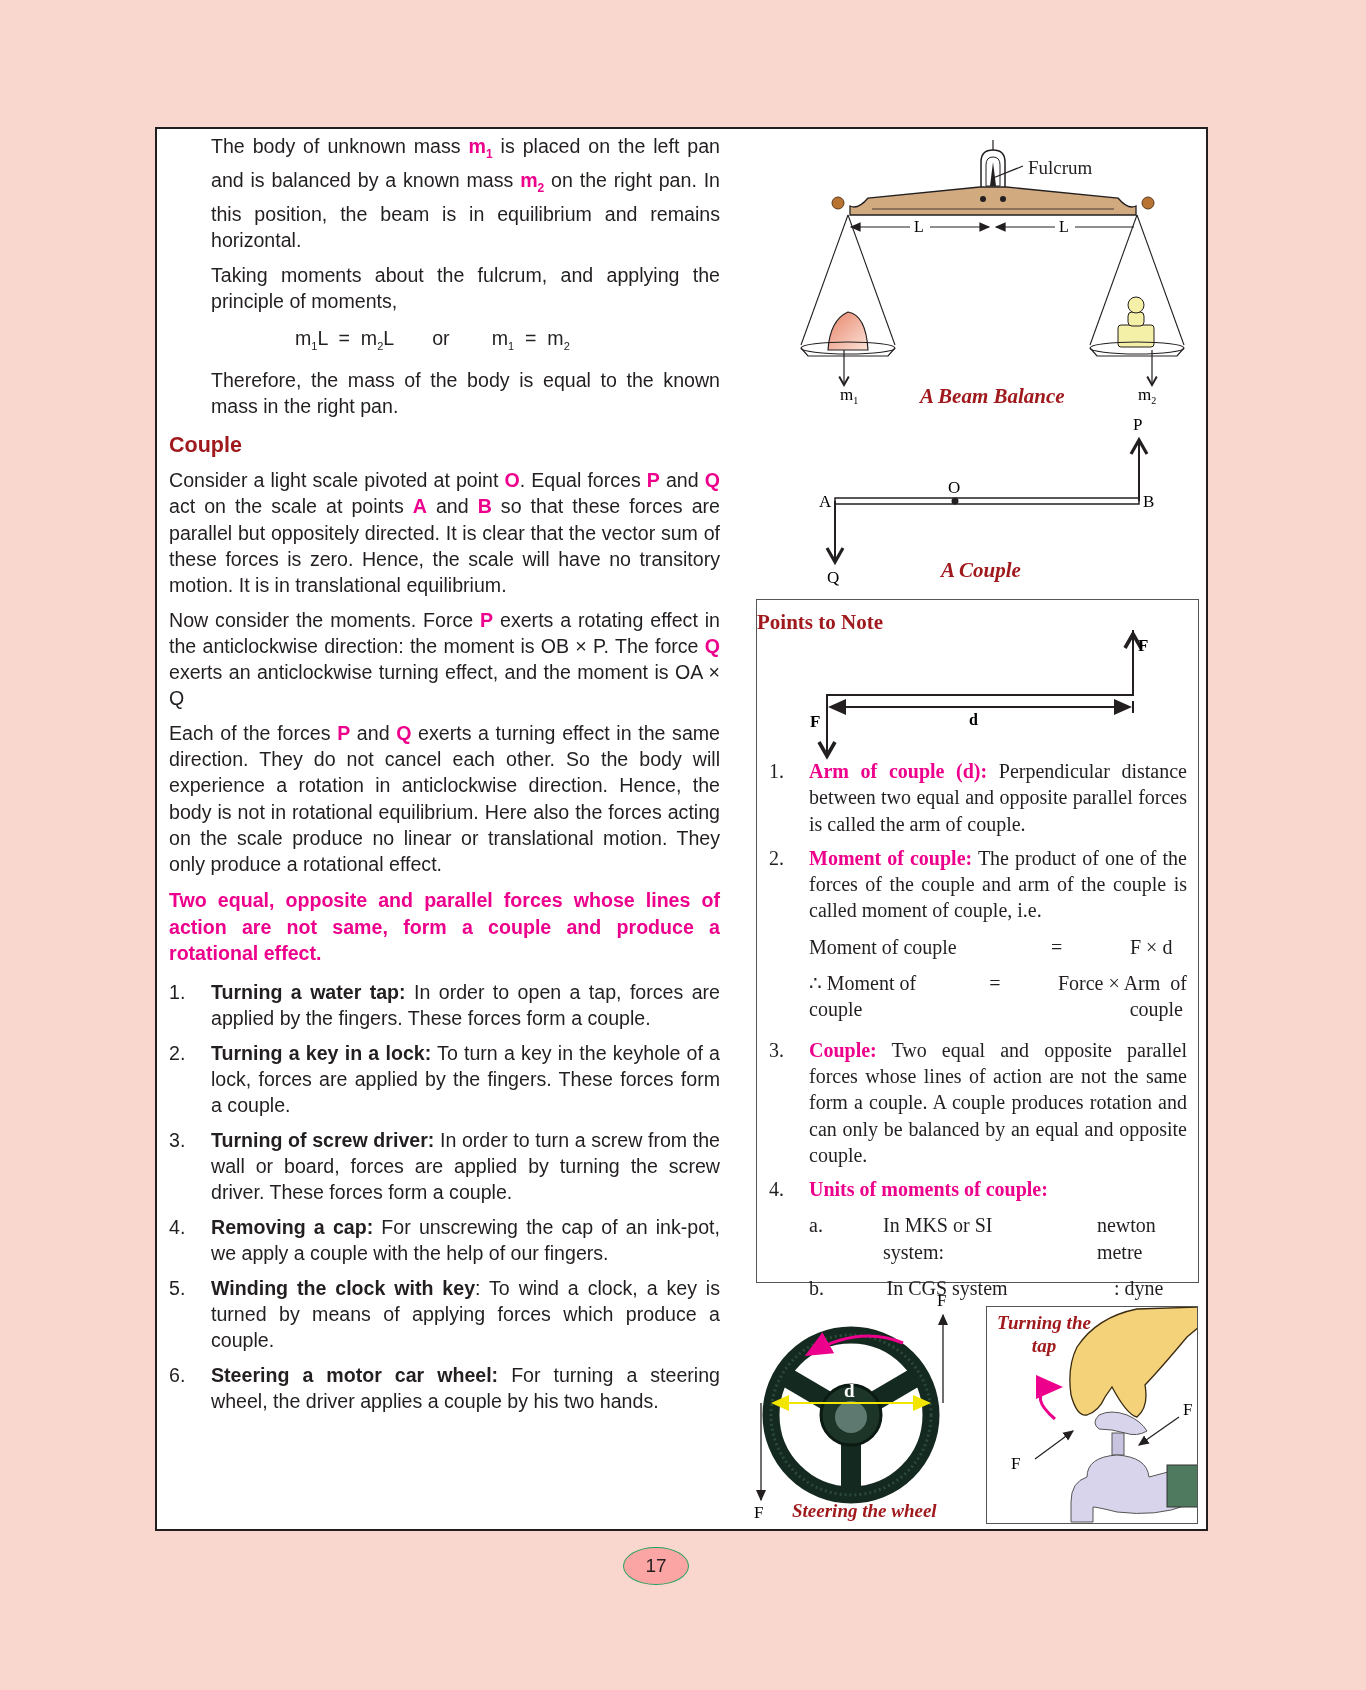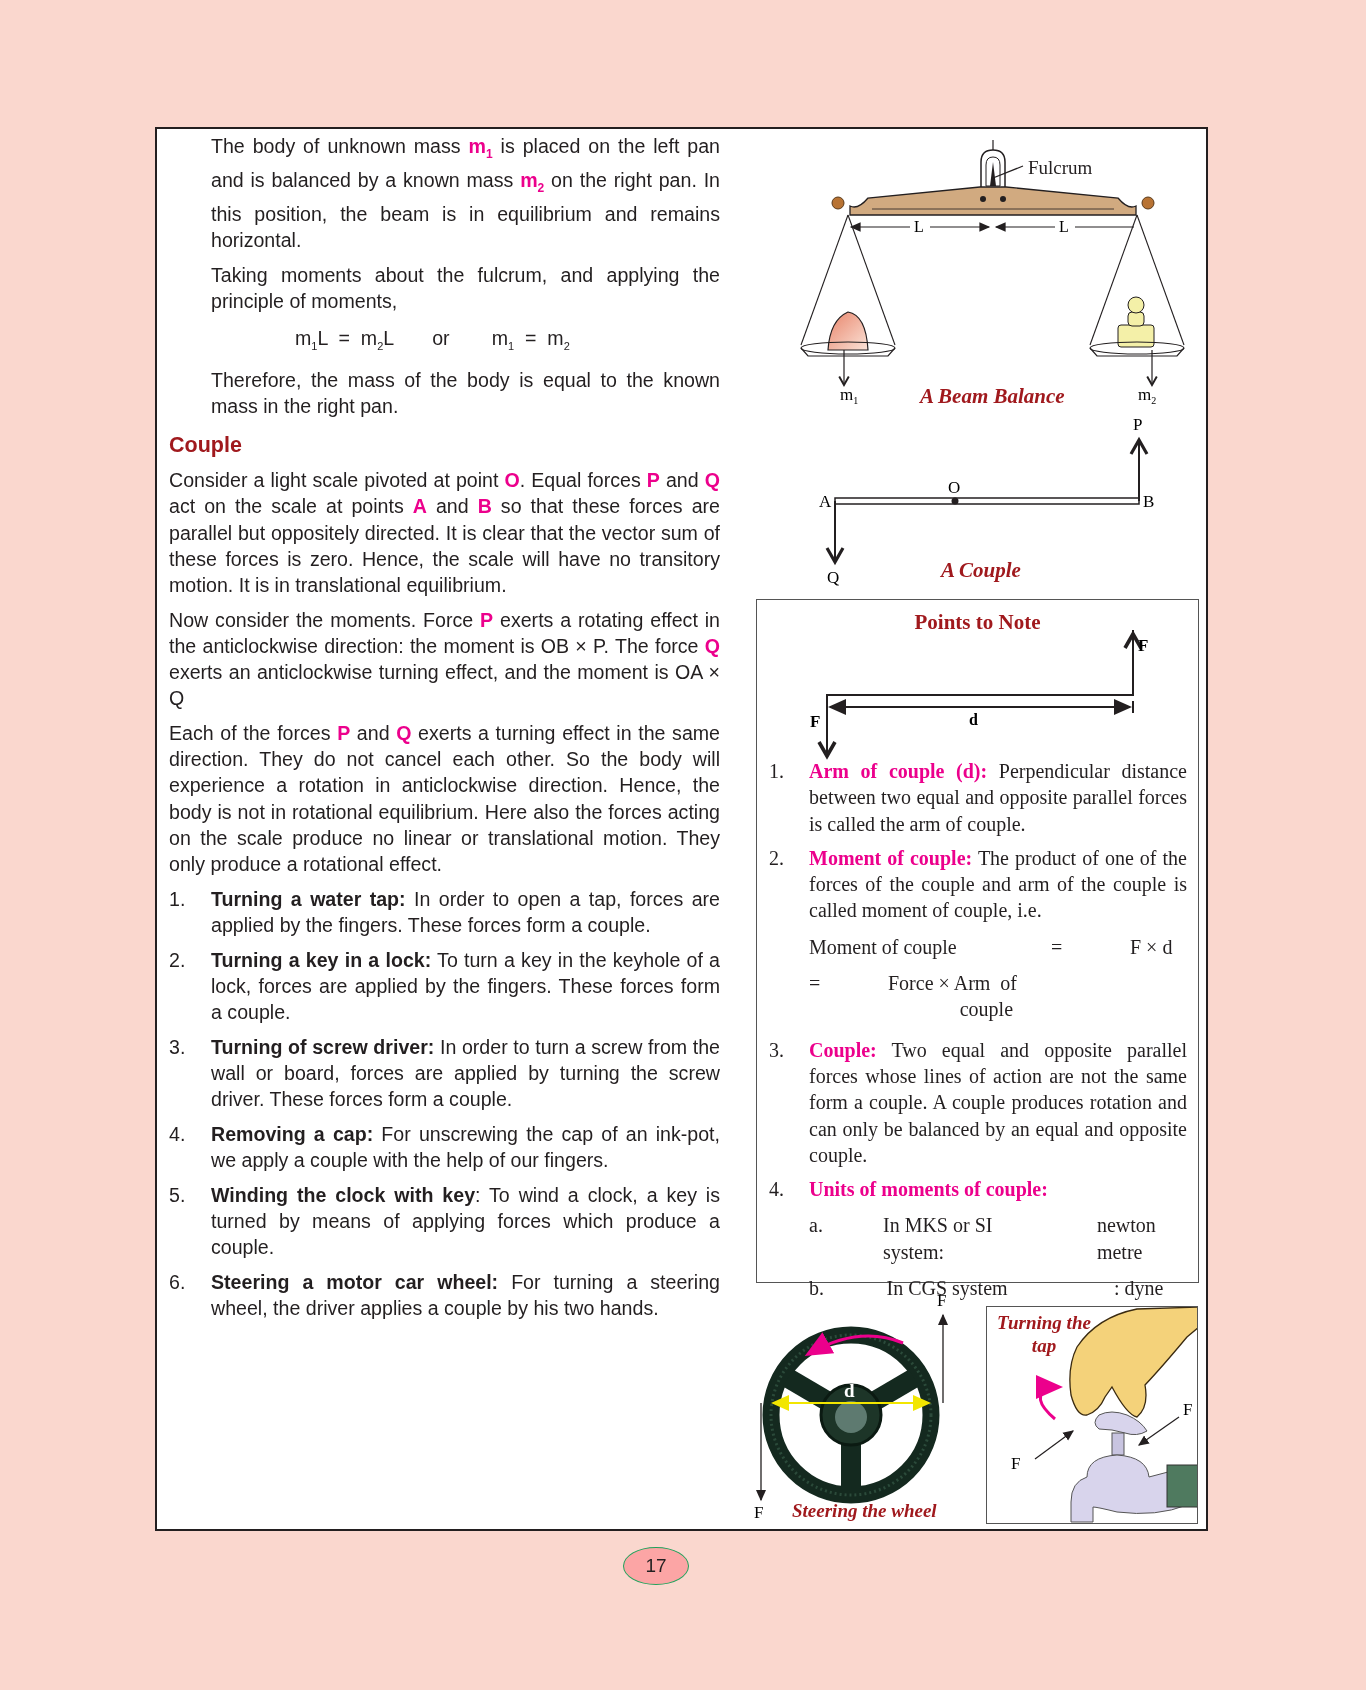--- a/index.html
+++ b/index.html
@@ -15,21 +15,21 @@
   .hl { color:#ec008c; font-weight:bold; margin-top:10px !important; margin-bottom:13px !important; }
   .eq { padding-left:126px; margin:10px 0 8px 0 !important; text-align:left; }
   .eq sub { font-size:11px; }
   ol.ex { list-style:none; padding:0; margin:0; }
   ol.ex li { position:relative; padding-left:42px; margin-bottom:8.5px; text-align:justify; }
   ol.ex li .n { position:absolute; left:0; top:0; }
   ol.ex li b { font-weight:bold; }
   .serif { font-family:"Liberation Serif", serif; }
   .cap { position:absolute; color:#a0191d; font-family:"Liberation Serif", serif; font-style:italic; font-weight:bold; font-size:21px; }
   .box { position:absolute; left:756px; top:599px; width:443px; height:684px; border:1px solid #555; box-sizing:border-box; background:#fff; }
-  .box .title { position:absolute; left:0; right:0; top:10px; text-align:center; color:#a0191d; font-family:"Liberation Serif", serif; font-weight:bold; font-size:21px; }
+  .box .title { position:absolute; left:0; right:0; top:10px; text-align:left; color:#a0191d; font-family:"Liberation Serif", serif; font-weight:bold; font-size:21px; }
   .pts { position:absolute; left:12px; top:158px; width:418px; font-family:"Liberation Serif", serif; font-size:20px; line-height:26.3px; }
   .pts .it { position:relative; padding-left:40px; margin-bottom:8px; text-align:justify; }
   .pts .it .n { position:absolute; left:0; }
   .pts .pk2 { color:#ec008c; font-weight:bold; }
   .pts .row { padding-left:40px; margin:10px 0;gap:46px; }
   .tap-box { position:absolute; left:986px; top:1306px; width:212px; height:218px; border:1px solid #555; box-sizing:border-box; background:#fff; overflow:hidden; }
   .pagenum { position:absolute; left:623px; top:1547px; width:66px; height:38px; border:1.5px solid #1fa15a; border-radius:50%; background:#fca5a5;
              box-sizing:border-box; text-align:center; line-height:35px; font-size:19px; }
   svg { position:absolute; overflow:visible; }
 </style>
@@ -40,20 +40,21 @@
 
 <div class="lcol">
   <p class="ind"><span>The body of unknown mass </span><span class="pk"><span>m</span><sub style="font-size:12px">1</sub></span><span> is placed on the left pan and is balanced by a known mass </span><span class="pk"><span>m</span><sub style="font-size:12px">2</sub></span><span> on the right pan. In this position, the beam is in equilibrium and remains horizontal.</span></p>
   <p class="ind">Taking moments about the fulcrum, and applying the principle of moments,</p>
   <p class="eq"><span>m</span><sub>1</sub><span style="white-space:pre">L  =  m</span><sub>2</sub><span>L</span><span style="display:inline-block;width:38px"></span><span>or</span><span style="display:inline-block;width:42px"></span><span>m</span><sub>1</sub><span style="white-space:pre">  =  m</span><sub>2</sub></p>
   <p class="ind">Therefore, the mass of the body is equal to the known mass in the right pan.</p>
   <p class="h2">Couple</p>
   <p><span>Consider a light scale pivoted at point </span><span class="pk">O</span><span>. Equal forces </span><span class="pk">P</span><span> and </span><span class="pk">Q</span><span> act on the scale at points </span><span class="pk">A</span><span> and </span><span class="pk">B</span><span> so that these forces are parallel but oppositely directed. It is clear that the vector sum of these forces is zero. Hence, the scale will have no transitory motion. It is in translational equilibrium.</span></p>
   <p><span>Now consider the moments. Force </span><span class="pk">P</span><span> exerts a rotating effect in the anticlockwise direction: the moment is OB × P. The force </span><span class="pk">Q</span><span> exerts an anticlockwise turning effect, and the moment is OA × Q</span></p>
   <p><span>Each of the forces </span><span class="pk">P</span><span> and </span><span class="pk">Q</span><span> exerts a turning effect in the same direction. They do not cancel each other. So the body will experience a rotation in anticlockwise direction. Hence, the body is not in rotational equilibrium. Here also the forces acting on the scale produce no linear or translational motion. They only produce a rotational effect.</span></p>
+  <p class="hl">Two equal, opposite and parallel forces whose lines of action are not same, form a couple and produce a rotational effect.</p>
   <ol class="ex">
     <li><span class="n">1.</span><b>Turning a water tap:</b><span> In order to open a tap, forces are applied by the fingers. These forces form a couple.</span></li>
     <li><span class="n">2.</span><b>Turning a key in a lock:</b><span> To turn a key in the keyhole of a lock, forces are applied by the fingers. These forces form a couple.</span></li>
     <li><span class="n">3.</span><b>Turning of screw driver:</b><span> In order to turn a screw from the wall or board, forces are applied by turning the screw driver. These forces form a couple.</span></li>
     <li><span class="n">4.</span><b>Removing a cap:</b><span> For unscrewing the cap of an ink-pot, we apply a couple with the help of our fingers.</span></li>
     <li><span class="n">5.</span><b>Winding the clock with key</b><span>: To wind a clock, a key is turned by means of applying forces which produce a couple.</span></li>
     <li><span class="n">6.</span><b>Steering a motor car wheel:</b><span> For turning a steering wheel, the driver applies a couple by his two hands.</span></li>
   </ol>
 </div>
 
@@ -177,20 +178,21 @@
   </svg>
   <div class="pts">
     <div class="it"><span class="n">1.</span><span class="pk2">Arm of couple (d):</span><span> Perpendicular distance between two equal and opposite parallel forces is called the arm of couple.</span></div>
     <div class="it"><span class="n">2.</span><span class="pk2">Moment of couple:</span><span> The product of one of the forces of the couple and arm of the couple is called moment of couple, i.e.</span></div>
     <div class="row" style="display:flex">
         <span style="width:196px">Moment of couple</span>
         <span style="width:33px">=</span>
         <span>F × d</span>
       </div>
     <div class="row" style="display:flex;margin-bottom:14px">
+        <span style="width:196px">∴ Moment of couple</span>
         <span style="width:33px">=</span>
         <span style="display:flex;flex-direction:column;align-items:flex-end">
           <span style="white-space:pre">Force × Arm  of</span>
           <span style="padding-right:4px">couple</span>
         </span>
       </div>
     <div class="it"><span class="n">3.</span><span class="pk2">Couple:</span><span> Two equal and opposite parallel forces whose lines of action are not the same form a couple. A couple produces rotation and can only be balanced by an equal and opposite couple.</span></div>
     <div class="it"><span class="n">4.</span><span class="pk2">Units of moments of couple:</span><span></span></div>
     <div class="row" style="display:flex">
         <span style="width:34px">a.</span>

